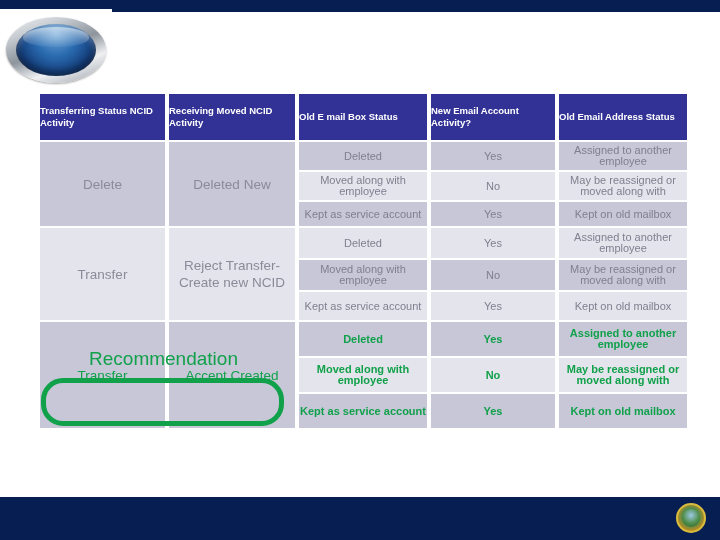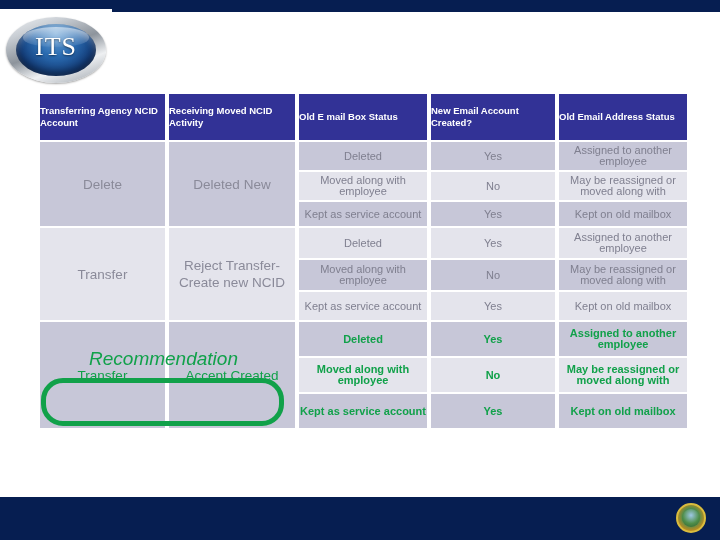--- a/index.html
+++ b/index.html
@@ -119,21 +119,20 @@
   
   #recommendation-label {
     position: absolute;
     left: 56px;
     top: 348px;
     width: 215px;
     text-align: center;
     font-size: 19px;
     color: #11a14a;
     letter-spacing: 0px;
-    font-style: italic;
   }
   #recommendation-box {
     position: absolute;
     left: 41px;
     top: 378px;
     width: 243px;
     height: 48px;
     border: 5px solid #11a14a;
     border-radius: 22px;
     box-sizing: border-box;
@@ -173,37 +172,36 @@
 </head>
 <body>
 
 <div id="top-bar-left"></div>
 <div id="top-bar-right"></div>
 
 <div id="its-logo">
   <div class="outer"></div>
   <div class="inner"></div>
   <div class="gloss"></div>
-  <div class="its-text">ITS</div>
 </div>
 
 <table id="matrix-table">
   <colgroup>
     <col style="width:125px">
     <col style="width:126px">
     <col style="width:128px">
     <col style="width:124px">
     <col style="width:128px">
   </colgroup>
   <tbody>
     <tr>
-      <td class="hdr">Transferring Agency NCID Account</td>
+      <td class="hdr">Transferring Status NCID Activity</td>
       <td class="hdr">Receiving Moved NCID Activity</td>
       <td class="hdr">Old E mail Box Status</td>
-      <td class="hdr">New Email Account Created?</td>
+      <td class="hdr">New Email Account Activity?</td>
       <td class="hdr">Old Email Address Status</td>
     </tr>
 
     <tr class="rowgroup-1">
       <td class="big shade-a" rowspan="3">Delete</td>
       <td class="big shade-a" rowspan="3">Deleted New</td>
       <td class="cell shade-a" style="height:28px">Deleted</td>
       <td class="cell shade-a" style="height:28px">Yes</td>
       <td class="cell shade-a" style="height:28px">Assigned to another employee</td>
     </tr>

